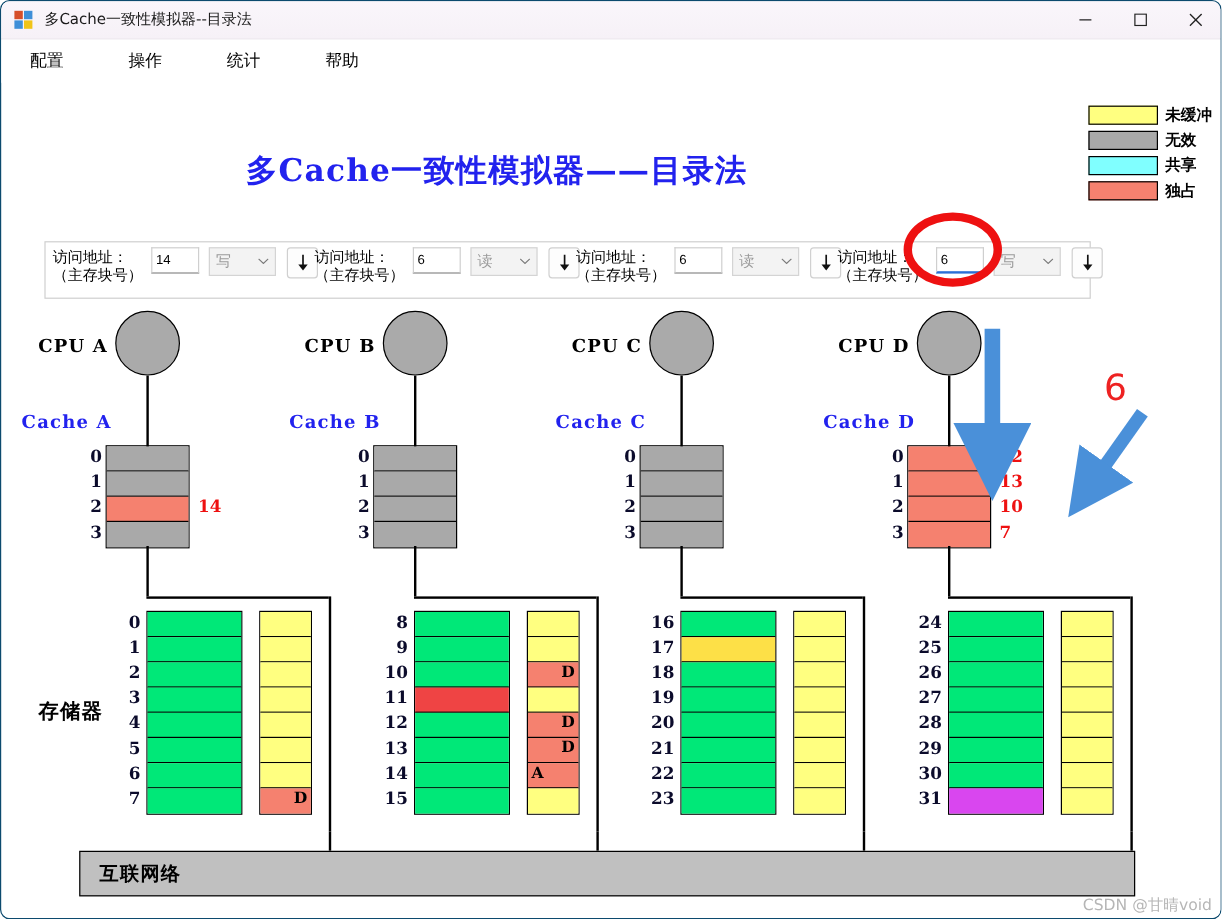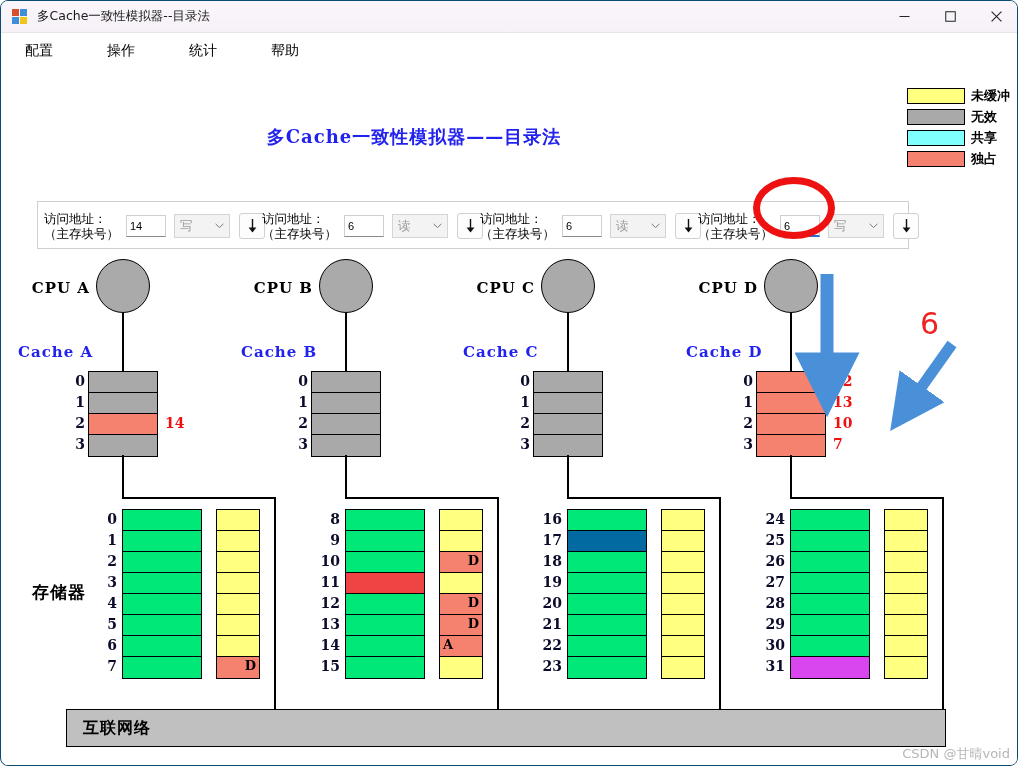--- a/index.html
+++ b/index.html
@@ -78,31 +78,31 @@
   .legend-lbl {
     margin-left: 6px; font-size: 13px; font-weight: bold; color: #000;
     font-family: "DejaVu Sans", "Liberation Sans", sans-serif; white-space: nowrap;
   }
 
   
   .heading {
     position: absolute; left: 0; top: 56px; width: 820px;
     text-align: center;
     font-family: "DejaVu Serif", "Liberation Serif", serif;
-    font-size: 18px; font-weight: bold; color: #2222ee;
+    font-size: 26px; font-weight: bold; color: #2222ee;
     letter-spacing: 1px;
   }
 
   
   .controlbar {
     position: absolute; left: 33px; top: 132px;
     width: 872px; height: 48px;
     border: 1px solid #cfcfcf; background: #ffffff;
   }
-  .ctrl-group { position: absolute; top: 4px; height: 40px; display: flex; align-items: center; }
+  .ctrl-group { position: absolute; top: 4px; height: 40px; display: flex; align-items: flex-start; }
   .ctrl-label {
     font-size: 12.5px; line-height: 15px; color: #000; white-space: nowrap;
     font-family: "DejaVu Sans", "Liberation Sans", sans-serif;
   }
   .addr-input {
     width: 40px; height: 22px; margin-left: 7px;
     border: 1px solid #cfcfcf; border-bottom: 1px solid #8a8a8a;
     background: #fff; font-size: 11px; color: #000;
     padding: 0 3px; font-family: "Liberation Sans", sans-serif;
     outline: none;
@@ -594,21 +594,21 @@
           </div>
         </div>
         <div class="memgroup" style="left: 529px;">
           <div class="mem-bus-h" style="width:152px;"></div>
           <div class="mem-bus-v" style="left:186px;"></div>
           <div class="mem-bus-tail" style="left:186px;top:196px;height:16px;"></div>
           <div class="mem-data">
             <div class="mem-row" style="background: rgb(0, 232, 120);">
               <span class="mem-idx">16</span>
             </div>
-            <div class="mem-row" style="background: #0369a1;">
+            <div class="mem-row" style="background: #fde047;">
               <span class="mem-idx">17</span>
             </div>
             <div class="mem-row" style="background: rgb(0, 232, 120);">
               <span class="mem-idx">18</span>
             </div>
             <div class="mem-row" style="background: rgb(0, 232, 120);">
               <span class="mem-idx">19</span>
             </div>
             <div class="mem-row" style="background: rgb(0, 232, 120);">
               <span class="mem-idx">20</span>

